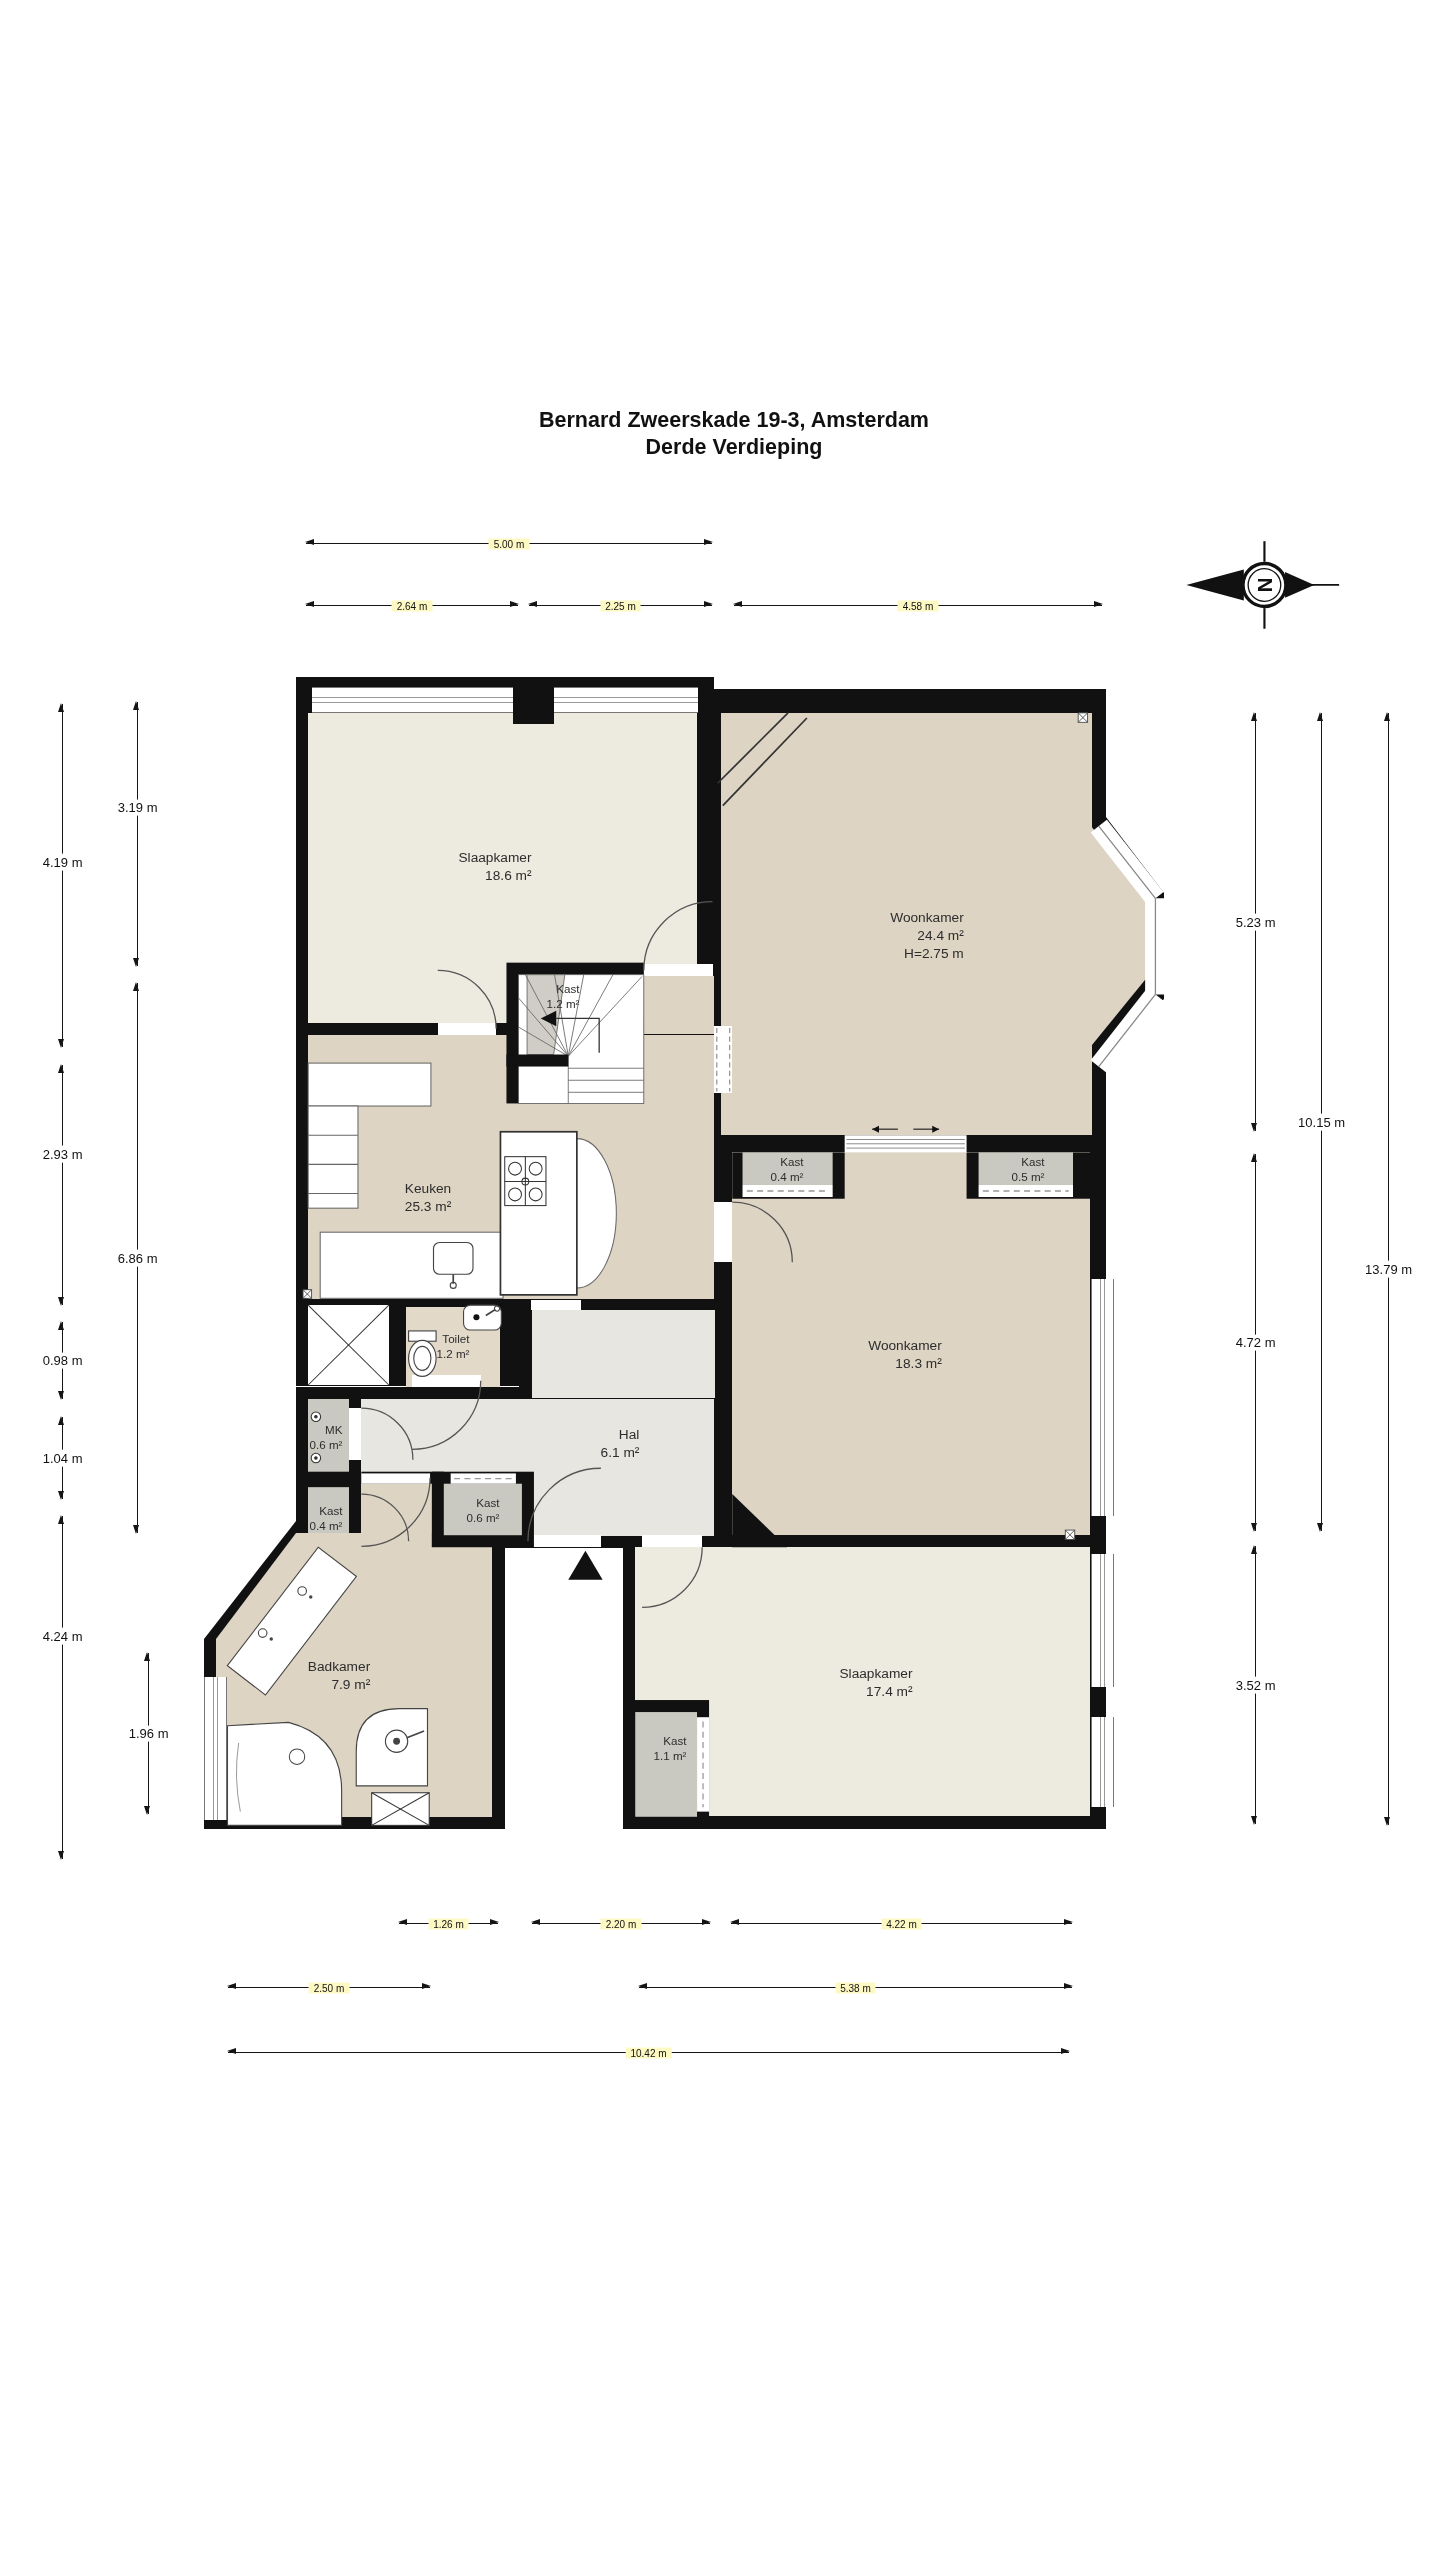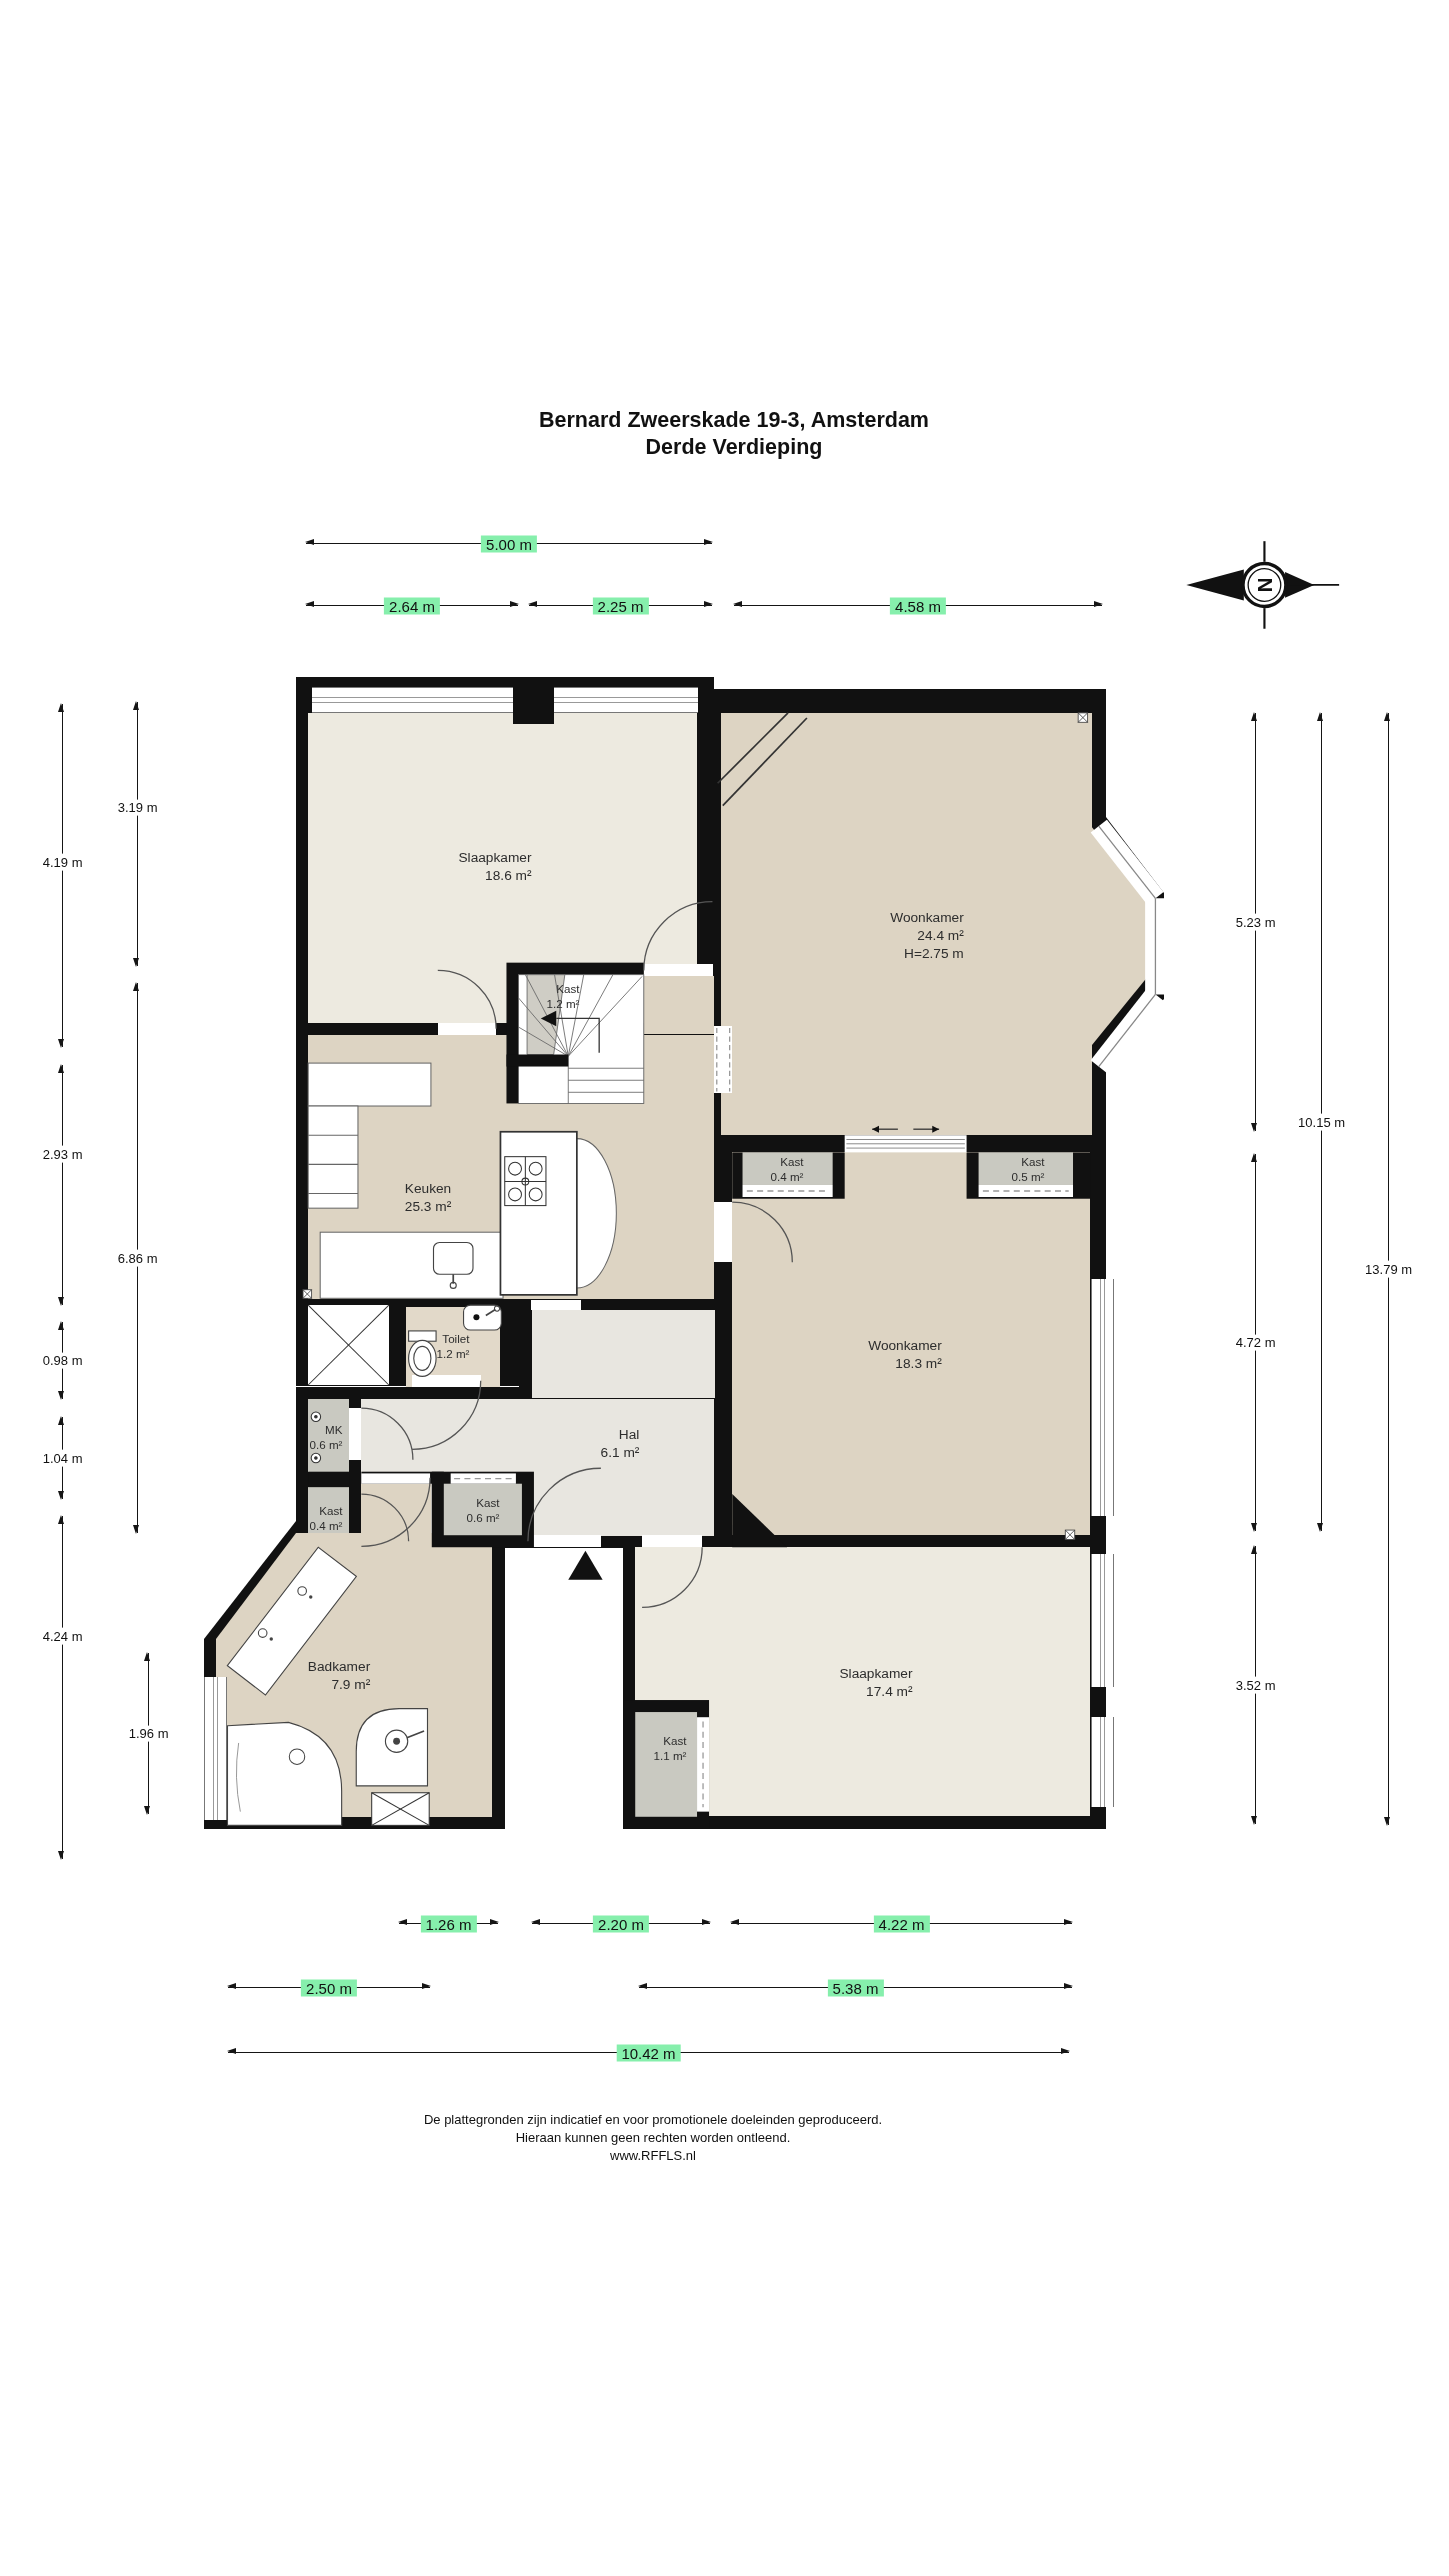--- a/index.html
+++ b/index.html
@@ -16,21 +16,21 @@
   .win{position:absolute;background:linear-gradient(#fff 0 36%,#999 36% 43%,#fff 43% 57%,#999 57% 64%,#fff 64% 100%);border-top:1.3px solid #777;border-bottom:1.3px solid #777;}
   .winv{position:absolute;background:linear-gradient(to right,#fff 0 36%,#999 36% 43%,#fff 43% 57%,#999 57% 64%,#fff 64% 100%);border-left:1.3px solid #777;border-right:1.3px solid #777;}
   .opening{position:absolute;background:#fff;}
   .lbl{position:absolute;transform:translate(-50%,-50%);text-align:right;line-height:1.3;font-size:13.7px;color:#2d2d2d;white-space:nowrap;}
   .lbl span{display:block;}
   .lbl.sm{font-size:11.6px;}
   .dh{position:absolute;border-top:1.3px solid #151515;}
   .dh i{position:absolute;width:0;height:0;top:-5.2px;}
   .dh i.l{left:-0.9px;border-top:3.9px solid transparent;border-bottom:3.9px solid transparent;border-right:9.4px solid #151515;}
   .dh i.r{right:-0.9px;border-top:3.9px solid transparent;border-bottom:3.9px solid transparent;border-left:9.4px solid #151515;}
-  .dh span{position:absolute;left:50%;top:-0.4px;transform:translate(-50%,-50%);background:#86efac;padding:0 5.2px;font-size:15px;color:#111;white-space:nowrap;}
+  .dh span{position:absolute;left:50%;top:-0.4px;transform:translate(-50%,-50%);background:#fef9c3;padding:0 5.2px;font-size:10px;color:#111;white-space:nowrap;}
   .dv{position:absolute;border-left:1.3px solid #151515;}
   .dv i{position:absolute;width:0;height:0;left:-5.2px;}
   .dv i.t{top:-0.9px;border-left:3.9px solid transparent;border-right:3.9px solid transparent;border-bottom:9.4px solid #151515;}
   .dv i.b{bottom:-0.9px;border-left:3.9px solid transparent;border-right:3.9px solid transparent;border-top:9.4px solid #151515;}
   .dv span{position:absolute;left:-0.4px;top:50%;transform:translate(-50%,-50%);background:#fff;padding:0.9px 3.4px;font-size:13px;color:#111;white-space:nowrap;}
   .title{position:absolute;left:734px;top:407px;transform:translateX(-50%);text-align:center;font-weight:bold;font-size:21.5px;line-height:27px;color:#111;}
   .footer{position:absolute;left:653px;top:2111px;transform:translateX(-50%);text-align:center;font-size:13px;line-height:18px;color:#111;}
   .nletter{position:absolute;left:1265px;top:585px;transform:translate(-50%,-50%) rotate(90deg);font-weight:bold;font-size:20.6px;color:#111;}
   svg.linework{position:absolute;left:0;top:0;pointer-events:none;}
 </style>
@@ -466,20 +466,15 @@
       <i class="l"></i>
       <i class="r"></i>
       <span>5.38 m</span>
     </div>
   <div class="dh" style="left:228px;top:2052px;width:841px;text-decoration:underline;">
       <i class="l"></i>
       <i class="r"></i>
       <span>10.42 m</span>
     </div>
 
-  <div class="footer">
-    <div>De plattegronden zijn indicatief en voor promotionele doeleinden geproduceerd.</div>
-    <div>Hieraan kunnen geen rechten worden ontleend.</div>
-    <div>www.RFFLS.nl</div>
-  </div>
 
 </div>
 
 
 </body></html>

